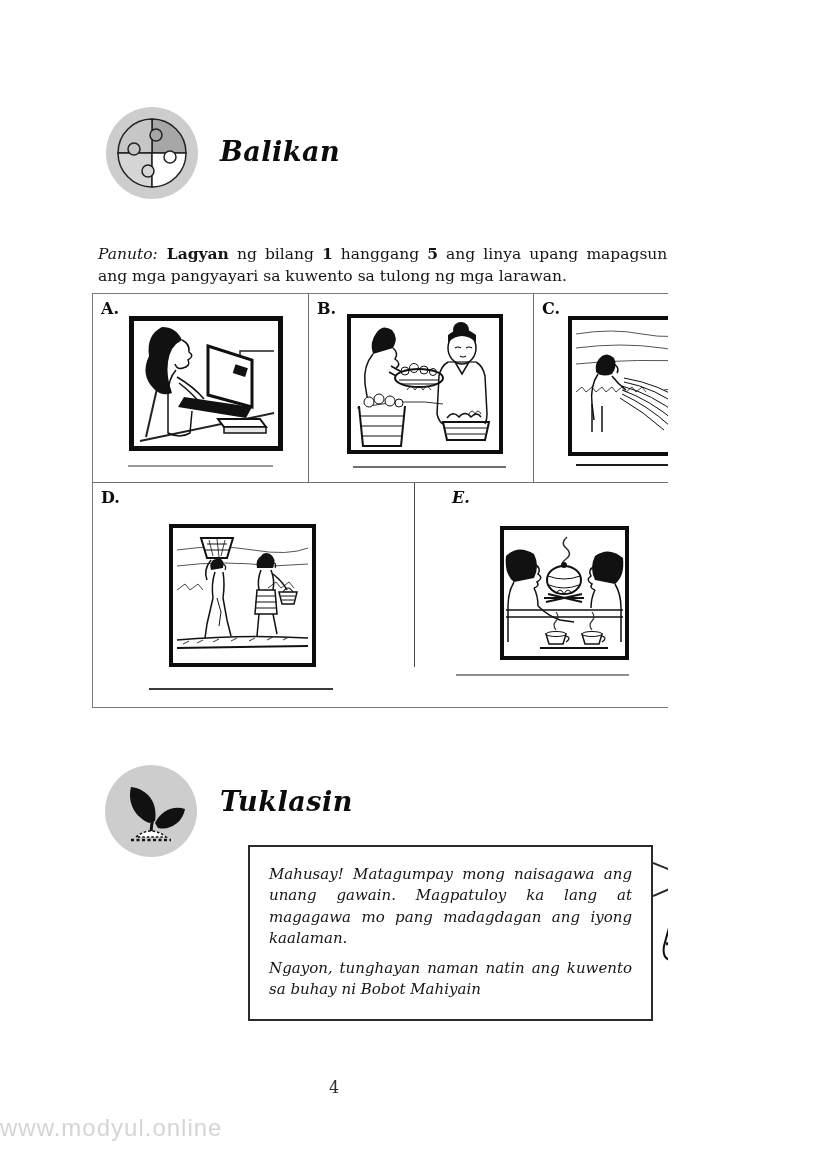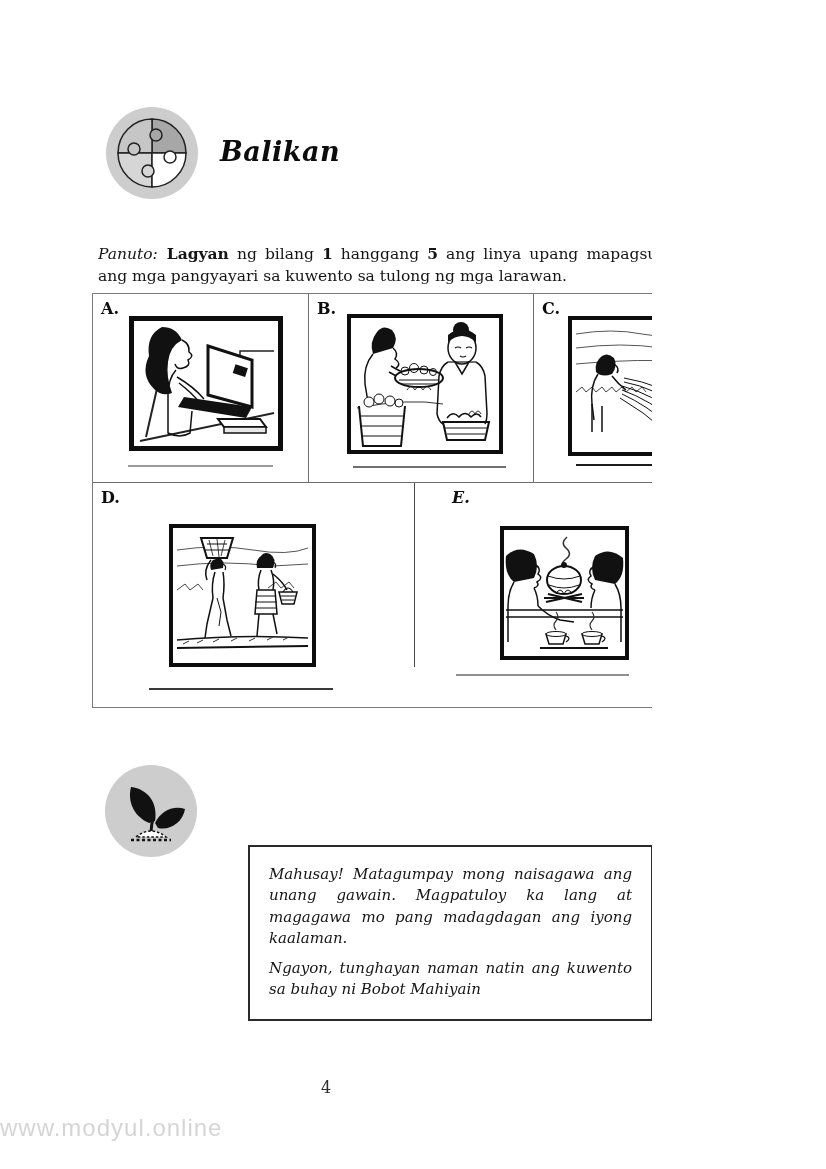--- a/index.html
+++ b/index.html
@@ -1,18 +1,18 @@
 <!DOCTYPE html>
 <html><head>
 <meta charset="utf-8">
 <style>
   html,body { margin:0; padding:0; background:#ffffff; }
   .page {
     position:relative; width:652px; height:1169px; background:#ffffff;
-    font-family:"DejaVu Serif", serif; color:#111; overflow:hidden;
+    font-family:"DejaVu Serif", serif; color:#111; overflow:hidden;padding-left:16px;
   }
   
   .section-icon { position:absolute; }
   .section-title {
     position:absolute; font-family:"DejaVu Serif", serif;
     font-size:27px; font-weight:bold; font-style:italic; letter-spacing:0.5px; color:#0c0c0c;
   }
   
   .instruction {
     position:absolute; left:98px; top:243px; width:641px;
@@ -250,20 +250,21 @@
   <div class="section-icon" style="left:105px; top:765px;" aria-label="seedling-icon">
     <svg width="92" height="92" viewBox="0 0 92 92">
       <circle cx="46" cy="46" r="46" fill="#cdcdcd"></circle>
       <path d="M44,58 C30,52 22,38 26,22 C43,24 53,38 50,56 Z" fill="#111"></path>
       <path d="M50,58 C56,46 68,40 80,44 C78,57 65,66 53,63 Z" fill="#111"></path>
       <path d="M46,72 C46,64 46,57 49,52" stroke="#111" stroke-width="3" fill="none"></path>
       <path d="M31,72 Q46,60 61,72 Z" fill="#fff" stroke="#111" stroke-width="1.5" stroke-dasharray="2.5,2"></path>
       <line x1="26" y1="75" x2="66" y2="75" stroke="#111" stroke-width="2.5" stroke-dasharray="3,2.5"></line>
     </svg>
   </div>
+  <div class="section-title" style="left:220px; top:786px;">Tuklasin</div>
 
   <div class="speech-bubble">
     <p>Mahusay! Matagumpay mong naisagawa ang unang gawain. Magpatuloy ka lang at magagawa mo pang madagdagan ang iyong kaalaman.</p>
     <p>Ngayon, tunghayan naman natin ang kuwento sa buhay ni Bobot Mahiyain</p>
   </div>
   <div class="bubble-pointer">
     <svg width="44" height="40" viewBox="0 0 44 40">
       <polygon points="0,3 40,19 0,36" fill="#ffffff"></polygon>
       <line x1="0" y1="3" x2="40" y2="19" stroke="#2a2a2a" stroke-width="2"></line>
       <line x1="40" y1="19" x2="0" y2="36" stroke="#2a2a2a" stroke-width="2"></line>

